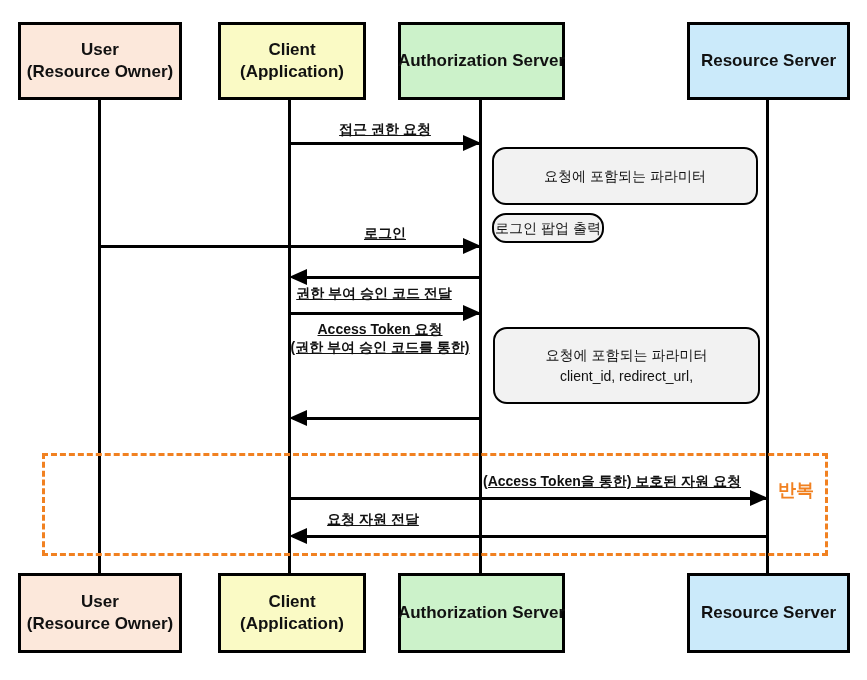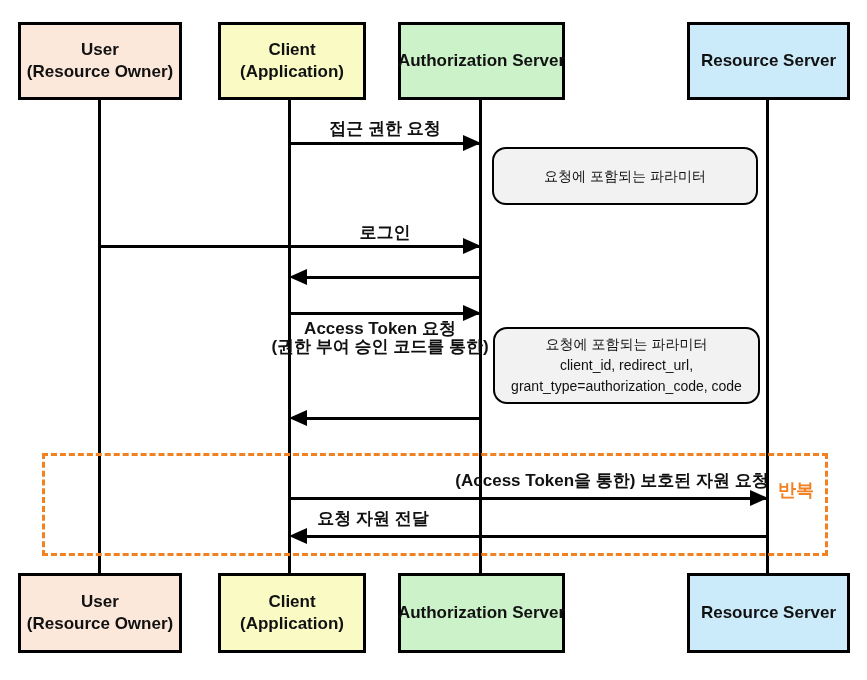--- a/index.html
+++ b/index.html
@@ -13,21 +13,21 @@
     font-weight:bold;font-size:17px;line-height:22px;text-align:center;white-space:nowrap;
   }
   .actor.bottom{height:80px;}
   .lifeline{position:absolute;width:3px;background:#000;top:100px;height:473px;}
   .msg-line{position:absolute;height:3px;background:#000;}
   .ah{position:absolute;width:0;height:0;}
   .ah-r{border-top:8px solid transparent;border-bottom:8px solid transparent;border-left:18px solid #000;}
   .ah-l{border-top:8px solid transparent;border-bottom:8px solid transparent;border-right:18px solid #000;}
   .msg-label{
     position:absolute;transform:translateX(-50%);white-space:nowrap;
-    font-size:17px;font-weight:600;text-align:right;line-height:18px;
+    font-size:14px;font-weight:600;text-align:right;line-height:18px;text-decoration:underline;
   }
   .note{
     position:absolute;box-sizing:border-box;background:#f2f2f2;border:2.5px solid #000;
     border-radius:14px;display:flex;flex-direction:column;align-items:center;justify-content:center;
     font-size:14px;line-height:21px;text-align:center;white-space:nowrap;font-weight:500;
   }
   .loop-box{position:absolute;box-sizing:border-box;border:3.5px dashed #f18121;}
   .loop-label{
     position:absolute;transform:translateX(-50%);font-size:18px;font-weight:bold;
     color:#f18121;white-space:nowrap;margin-top:20px;
@@ -64,20 +64,21 @@
   <div class="msg-label" style="left:385px;top:120px;">접근 권한 요청</div>
   <div class="msg-line" style="left:290px;top:142px;width:191px;"></div>
   <div class="ah ah-r" style="left:463px;top:135px;"></div>
 
   <div class="msg-label" style="left:385px;top:224px;">로그인</div>
   <div class="msg-line" style="left:100px;top:245px;width:381px;"></div>
   <div class="ah ah-r" style="left:463px;top:238px;"></div>
 
   <div class="msg-line" style="left:293px;top:276px;width:188px;"></div>
   <div class="ah ah-l" style="left:289px;top:269px;"></div>
+  <div class="msg-label" style="left:374px;top:284px;">권한 부여 승인 코드 전달</div>
 
   <div class="msg-line" style="left:290px;top:312px;width:191px;"></div>
   <div class="ah ah-r" style="left:463px;top:305px;"></div>
   <div class="msg-label" style="left:380px;top:320px;">Access Token 요청</div>
   <div class="msg-label" style="left:380px;top:338px;">(권한 부여 승인 코드를 통한)</div>
 
   <div class="msg-line" style="left:293px;top:417px;width:188px;"></div>
   <div class="ah ah-l" style="left:289px;top:410px;"></div>
 
   <div class="msg-label" style="left:612px;top:472px;">(Access Token을 통한) 보호된 자원 요청</div>
@@ -85,25 +86,27 @@
   <div class="ah ah-r" style="left:750px;top:490px;"></div>
 
   <div class="msg-label" style="left:373px;top:510px;">요청 자원 전달</div>
   <div class="msg-line" style="left:293px;top:535px;width:475px;"></div>
   <div class="ah ah-l" style="left:289px;top:528px;"></div>
 
   <div class="note" style="left:492px;top:147px;width:266px;height:58px;">
     <div>요청에 포함되는 파라미터</div>
   </div>
 
+  <div class="note" style="left:492px;top:213px;width:112px;height:30px;">
+    <div>로그인 팝업 출력</div>
+  </div>
 
   <div class="note" style="left:493px;top:327px;width:267px;height:77px;">
     <div>요청에 포함되는 파라미터</div>
     <div>client_id, redirect_url,</div>
-    <div>grant_type=authorization_code, code</div>
   </div>
 
   <div class="actor bottom" style="left: 18px; top: 573px; width: 164px; background: rgb(252, 232, 219);">
     <div>User</div>
     <div>(Resource Owner)</div>
   </div>
   <div class="actor bottom" style="left: 218px; top: 573px; width: 148px; background: rgb(250, 250, 197);">
     <div>Client</div>
     <div>(Application)</div>
   </div>

